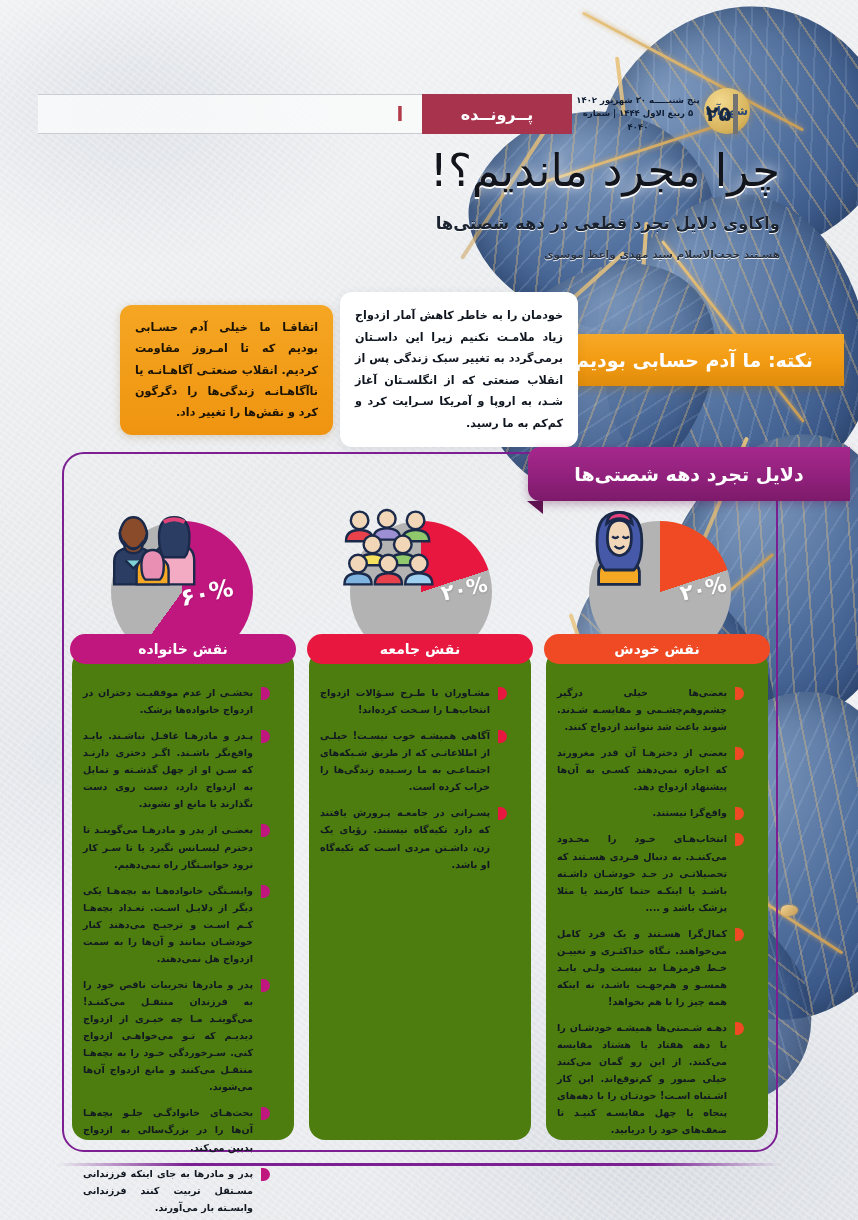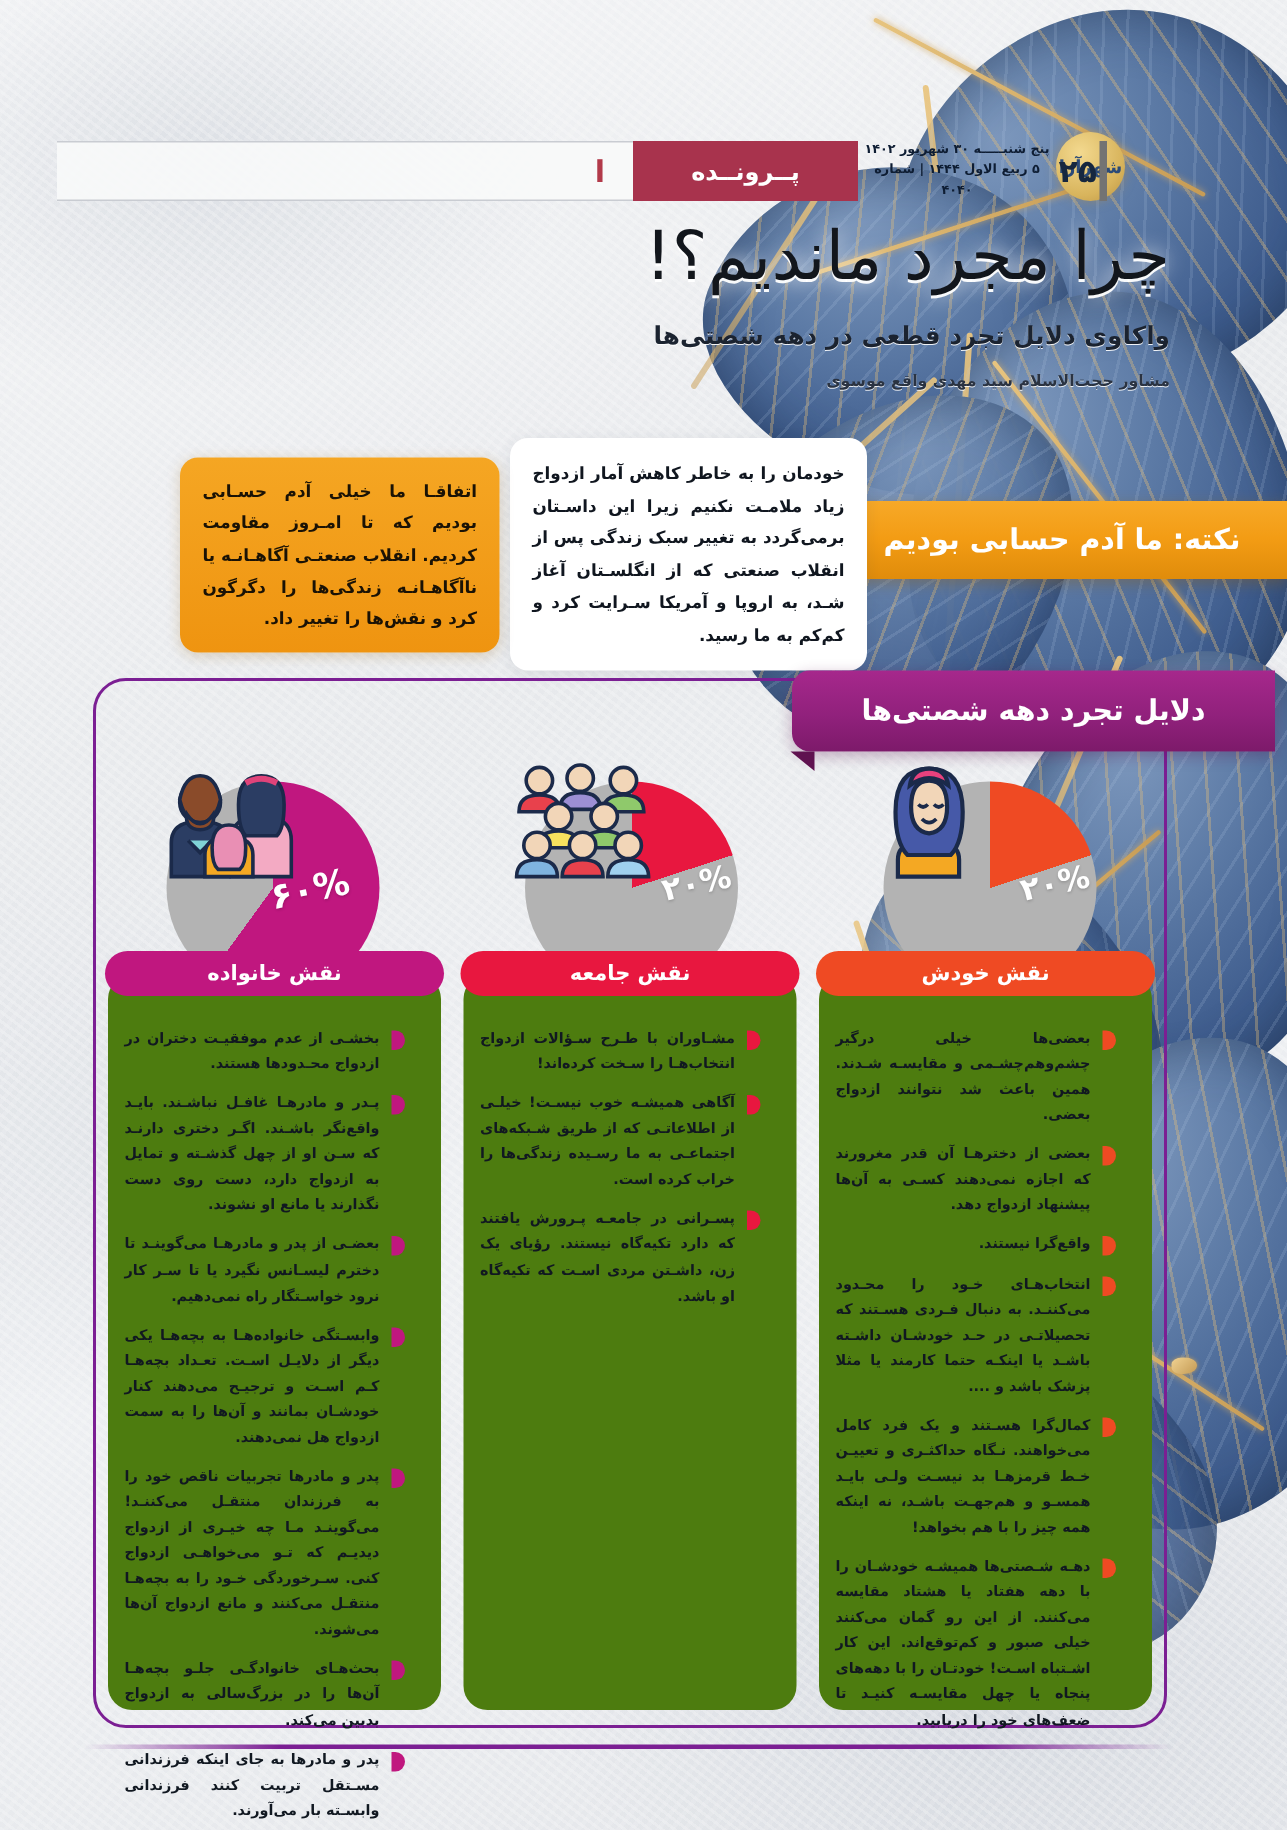--- a/index.html
+++ b/index.html
@@ -118,21 +118,21 @@
     margin-top:16px; font-size:16.5px; font-weight:bold; color:#1b2330; line-height:1.5;
     text-shadow:0 1px 0 rgba(255,255,255,.9);
   }
   .byline{
     margin-top:11px; font-size:10.5px; font-weight:bold; color:#2a3342;
     text-shadow:0 1px 0 rgba(255,255,255,.85);
   }
 
   
   .note-banner{
-    position:absolute; right:0px; top:334px; width:300px; height:52px;
+    position:absolute; right:14px; top:334px; width:300px; height:52px;
     background:linear-gradient(180deg,#f7a928 0%, #f39c14 48%, #e08c0b 100%);
     border-radius:10px 0 0 10px;
     display:flex; align-items:center; justify-content:center;
     color:#fff; font-size:19px; font-weight:bold;
     box-shadow:0 3px 9px rgba(150,95,10,.35);
   }
   .note-banner::after{
     content:""; position:absolute; left:-1px; bottom:-13px;
     border-left:16px solid transparent; border-top:13px solid #b9700a;
   }
@@ -261,21 +261,21 @@
     </div>
     <div class="section-tag">پــرونــده</div>
     <div class="topbar-strip">
       <div class="brandmark">ا</div>
     </div>
   </div>
 
   <div class="headline-wrap">
     <div class="headline">چرا مجرد ماندیم؟!</div>
     <div class="subhead">واکاوی دلایل تجرد قطعی در دهه شصتی‌ها</div>
-    <div class="byline">مشاور حجت‌الاسلام سید مهدی واقع موسوی</div>
+    <div class="byline">هسـتند حجت‌الاسلام سید مهدی واعظ موسوی</div>
   </div>
 
   <div class="note-banner">نکته: ما آدم حسابی بودیم</div>
   <div class="quote-white">خودمان را به خاطر کاهش آمار ازدواج زیاد ملامـت نکنیم زیرا این داسـتان برمی‌گردد به تغییر سبک زندگی پس از انقلاب صنعتی که از انگلسـتان آغاز شـد، به اروپا و آمریکا سـرایت کرد و کم‌کم به ما رسید.</div>
   <div class="quote-orange">اتفاقـا ما خیلی آدم حسـابی بودیم که تا امـروز مقاومت کردیم. انقلاب صنعتـی آگاهـانـه یا ناآگاهـانـه زندگی‌ها را دگرگون کرد و نقش‌ها را تغییر داد.</div>
 
   <div class="reasons-banner">دلایل تجرد دهه شصتی‌ها</div>
   <div class="panel"></div>
 
   <div class="charts-row">
@@ -356,21 +356,21 @@
         </g>
       </svg>
     </div>
   </div>
 
   <div class="cards-row">
 
     <div class="card">
       <div class="card-title" style="background:#c0177f;">نقش خانواده</div>
       <ul class="bullets" style="--bullet:#c0177f;">
-        <li>بخشـی از عدم موفقیـت دختران در ازدواج محـدود‌ها هستند.</li>
+        <li>بخشـی از عدم موفقیـت دختران در ازدواج خانواده‌ها پزشک.</li>
         <li>پـدر و مادرهـا غافـل نباشـند. بایـد واقع‌نگر باشـند. اگـر دختری دارنـد که سـن او از چهل گذشـته و تمایل به ازدواج دارد، دست روی دست نگذارند یا مانع او نشوند.</li>
         <li>بعضـی از پدر و مادرهـا می‌گوینـد تا دخترم لیسـانس نگیرد یا تا سـر کار نرود خواسـتگار راه نمی‌دهیم.</li>
         <li>وابسـتگی خانواده‌هـا به بچه‌هـا یکی دیگر از دلایـل اسـت. تعـداد بچه‌هـا کـم اسـت و ترجیـح می‌دهند کنار خودشـان بمانند و آن‌ها را به سمت ازدواج هل نمی‌دهند.</li>
         <li>پدر و مادرها تجربیات ناقص خود را به فرزندان منتقـل می‌کننـد! می‌گوینـد مـا چه خیـری از ازدواج دیدیـم که تـو می‌خواهـی ازدواج کنی. سـرخوردگی خـود را به بچه‌هـا منتقـل می‌کنند و مانع ازدواج آن‌ها می‌شوند.</li>
         <li>بحث‌هـای خانوادگـی جلـو بچه‌هـا آن‌ها را در بزرگ‌سالی به ازدواج بدبین می‌کند.</li>
         <li>پدر و مادرها به جای اینکه فرزندانی مسـتقل تربیت کنند فرزندانی وابسـته بار می‌آورند.</li>
       </ul>
     </div>
 
     <div class="card">
@@ -378,21 +378,21 @@
       <ul class="bullets" style="--bullet:#e8173f;">
         <li>مشـاوران با طـرح سـؤالات ازدواج انتخاب‌هـا را سـخت کرده‌اند!</li>
         <li>آگاهی همیشـه خوب نیسـت! خیلـی از اطلاعاتـی که از طریق شـبکه‌های اجتماعـی به ما رسـیده زندگی‌ها را خراب کرده است.</li>
         <li>پسـرانی در جامعـه پـرورش یافتند که دارد تکیه‌گاه نیستند. رؤیای یک زن، داشـتن مردی اسـت که تکیه‌گاه او باشد.</li>
       </ul>
     </div>
 
     <div class="card">
       <div class="card-title" style="background:#ef4a23;">نقش خودش</div>
       <ul class="bullets" style="--bullet:#ef4a23;">
-        <li>بعضی‌ها خیلی درگیر چشم‌وهم‌چشـمی و مقایسـه شـدند. همین باعث شد نتوانند ازدواج بعضی.</li>
+        <li>بعضی‌ها خیلی درگیر چشم‌وهم‌چشـمی و مقایسـه شـدند. شوند باعث شد نتوانند ازدواج کنند.</li>
         <li>بعضی از دخترهـا آن قدر مغرورند که اجازه نمی‌دهند کسـی به آن‌ها پیشنهاد ازدواج دهد.</li>
         <li>واقع‌گرا نیستند.</li>
         <li>انتخاب‌هـای خـود را محـدود می‌کننـد. به دنبال فـردی هسـتند که تحصیلاتـی در حـد خودشـان داشـته باشـد یا اینکـه حتما کارمند یا مثلا پزشک باشد و ....</li>
         <li>کمال‌گرا هسـتند و یک فرد کامل می‌خواهند. نـگاه حداکثـری و تعییـن خـط قرمزهـا بد نیسـت ولـی بایـد همسـو و هم‌جهـت باشـد، نه اینکه همه چیز را با هم بخواهد!</li>
         <li>دهـه شـصتی‌ها همیشـه خودشـان را با دهه هفتاد یا هشتاد مقایسه می‌کنند. از این رو گمان می‌کنند خیلی صبور و کم‌توقع‌اند. این کار اشـتباه اسـت! خودتـان را با دهه‌های پنجاه یا چهل مقایسـه کنیـد تا ضعف‌های خود را دریابید.</li>
       </ul>
     </div>
   </div>
 
   <div class="bottom-rule"></div>

